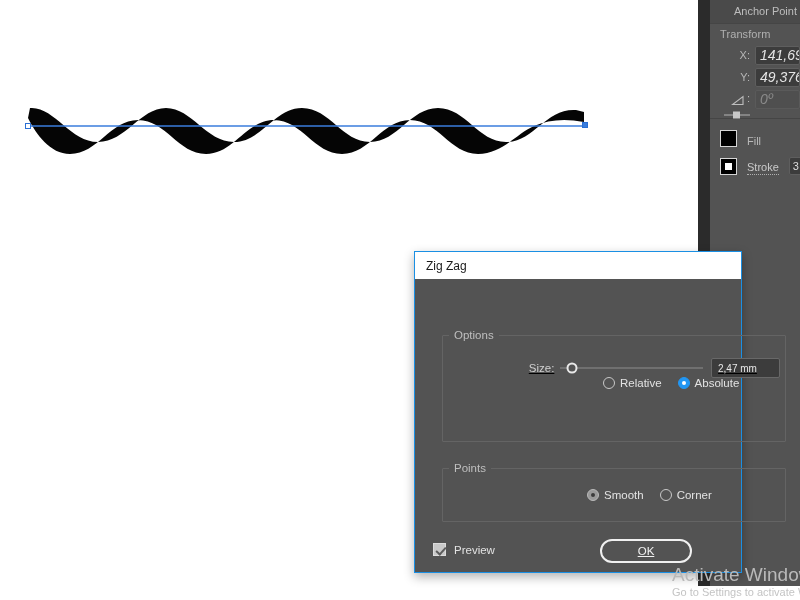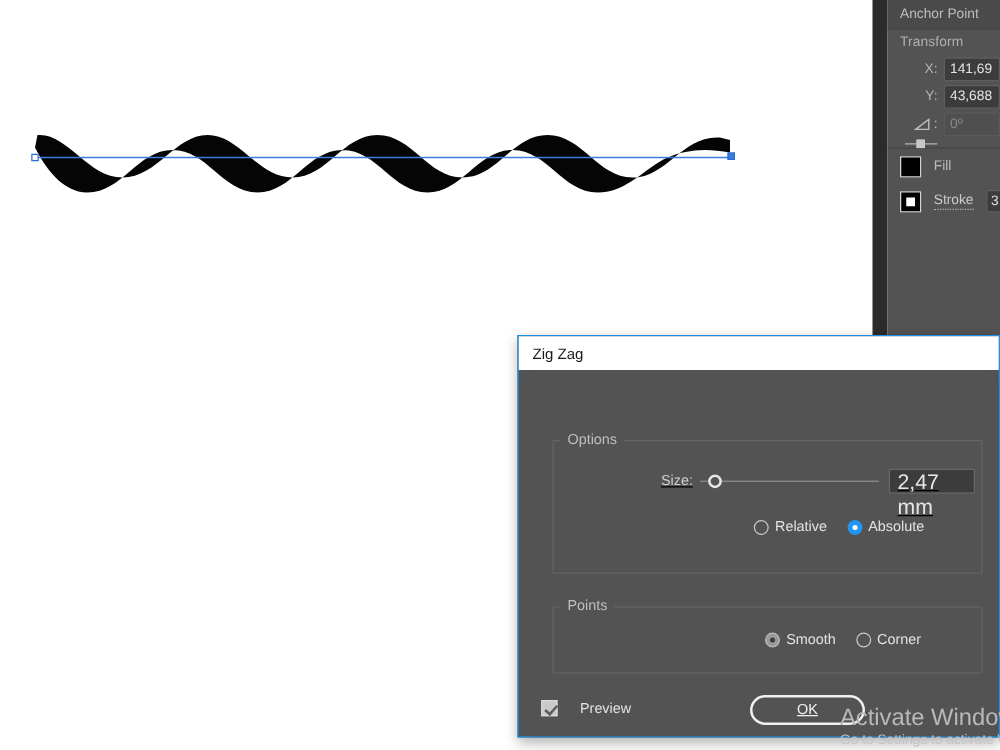--- a/index.html
+++ b/index.html
@@ -71,21 +71,21 @@
     margin: 0;
   }
   .panel-title {
     color: #b0b0b0;
     font-size: 11px;
     padding: 4px 0 4px 10px;
     letter-spacing: .1px;
   }
   .anchor-head {
     background: #4a4a4a;
-    padding: 5px 0 6px 10px;
+    padding: 5px 0 6px 24px;
     color: #bdbdbd;
     font-size: 11px;
   }
   .xy-row {
     display: flex;
     align-items: center;
     height: 22px;
     padding-left: 6px;
   }
   .xy-label {
@@ -96,45 +96,46 @@
     font-size: 11px;
   }
   .xy-field {
     flex: 1;
     background: #3c3c3c;
     border: 1px solid #5e5e5e;
     border-radius: 2px;
     height: 17px;
     line-height: 17px;
     color: #e4e4e4;
-    font-size: 11px;
+    font-size: 14px;
     padding-left: 4px;
     overflow: hidden;
     white-space: nowrap;
+    font-style: italic;
   }
   .xy-field.dim { color: #8a8a8a; background: #4f4f4f; border-color: #5a5a5a; }
   #refpoint {
     position: absolute;
     left: 14px; top: 66px;
     width: 26px; height: 10px;
   }
   .angle-row {
     display: flex;
     align-items: center;
     height: 22px;
     padding-left: 6px;
   }
   .angle-icon {
     width: 34px;
     text-align: right;
     padding-right: 5px;
   }
   .appearance-row {
     display: flex;
-    align-items: center;
+    align-items: flex-end;
     height: 28px;
     padding-left: 10px;
     gap: 10px;
   }
   .swatch {
     width: 17px; height: 17px;
     box-sizing: border-box;
     border: 1px solid #d6d6d6;
     background: #000;
     flex: none;
@@ -196,48 +197,46 @@
     font-size: 11px;
     color: #c4c4c4;
     line-height: 14px;
   }
 
   
   #dialog {
     position: absolute;
     left: 414px;
     top: 251px;
-    width: 386px;
+    width: 328px;
     height: 322px;
     border: 1px solid #1a8fe3;
     box-sizing: border-box;
     background: #535353;
     box-shadow: 0 4px 10px rgba(0,0,0,.30);
     z-index: 2;
-    margin-top: 17px;
   }
   #dialog-titlebar {
     height: 27px;
     background: #ffffff;
     display: flex;
     align-items: center;
     padding-left: 11px;
     box-sizing: border-box;
   }
   #dialog-title {
     color: #1b1b1b;
     font-size: 12px;
   }
   #dialog-body {
     position: relative;
     height: calc(100% - 27px);
     background: #535353;
     padding: 0;
     box-sizing: border-box;
-    border-radius: 14px;
   }
 
   fieldset.group {
     position: absolute;
     border: 1px solid #646464;
     border-radius: 1px;
     margin: 0;
     padding: 0;
     box-sizing: border-box;
   }
@@ -299,21 +298,21 @@
     top: 50%;
     transform: translate(-50%, -50%);
   }
   .num-field {
     background: #3c3c3c;
     border: 1px solid #686868;
     border-radius: 2px;
     height: 20px;
     line-height: 20px;
     color: #e6e6e6;
-    font-size: 17px;
+    font-size: 10px;
     padding-left: 6px;
     box-sizing: border-box;
     width: 70px;
     margin-left: 8px;
   }
 
   .radio-row {
     position: absolute;
     display: flex;
     align-items: center;
@@ -363,21 +362,21 @@
     top: 258px;
     width: 100%;
     height: 34px;
   }
   #preview-wrap {
     position: absolute;
     left: 18px;
     top: 6px;
     display: flex;
     align-items: flex-end;
-    gap: 18px;
+    gap: 8px;
   }
   .checkbox {
     width: 13px; height: 13px;
     background: #c9c9c9;
     border: 1px solid #dcdcdc;
     box-sizing: border-box;
     position: relative;
     flex: none;
   }
   .checkbox.checked::after {
@@ -476,21 +475,21 @@
         </svg>
       </div>
 
       <div class="xy-row">
         <span class="xy-label">X:</span>
         <span class="xy-field">141,69</span>
       </div>
 
       <div class="xy-row">
         <span class="xy-label">Y:</span>
-        <span class="xy-field">43,688</span>
+        <span class="xy-field">49,376</span>
       </div>
 
       <div class="angle-row">
         <span class="angle-icon">
           <svg width="16" height="12" viewBox="0 0 16 12" style="vertical-align:middle;">
             <path d="M1.5,10.5 L12,10.5 L12,2.5 Z" fill="none" stroke="#bdbdbd" stroke-width="1.1"></path>
           </svg><span style="color:#b6b6b6;">:</span>
         </span>
         <span class="xy-field dim">0º</span>
       </div>
@@ -531,37 +530,37 @@
 
       <div class="slider-row" style="left:100px; top:78px; width:265px;">
         <span class="slider-label" style="width:40px;">Size:</span>
         <span class="slider-track-wrap" style="width:145px;">
           <span class="slider-track"></span>
           <span class="slider-thumb" style="left:8%;"></span>
         </span>
         <span class="num-field">2,47 mm</span>
       </div>
 
-      <div class="radio-row" style="left:188px; top:120px;">
+      <div class="radio-row" style="left:188px; top:98px;">
         <span class="radio-opt">
           <span class="radio-dot"></span>
           <span>Relative</span>
         </span>
         <span class="radio-opt">
           <span class="radio-dot on"></span>
           <span>Absolute</span>
         </span>
       </div>
 
 
       <fieldset class="group" id="points-group">
         <legend>Points</legend>
       </fieldset>
 
-      <div class="radio-row" style="left:197px; top:210px;">
+      <div class="radio-row" style="left:172px; top:210px;">
         <span class="radio-opt">
           <span class="radio-dot on gray"></span>
           <span>Smooth</span>
         </span>
         <span class="radio-opt">
           <span class="radio-dot"></span>
           <span>Corner</span>
         </span>
       </div>
 

